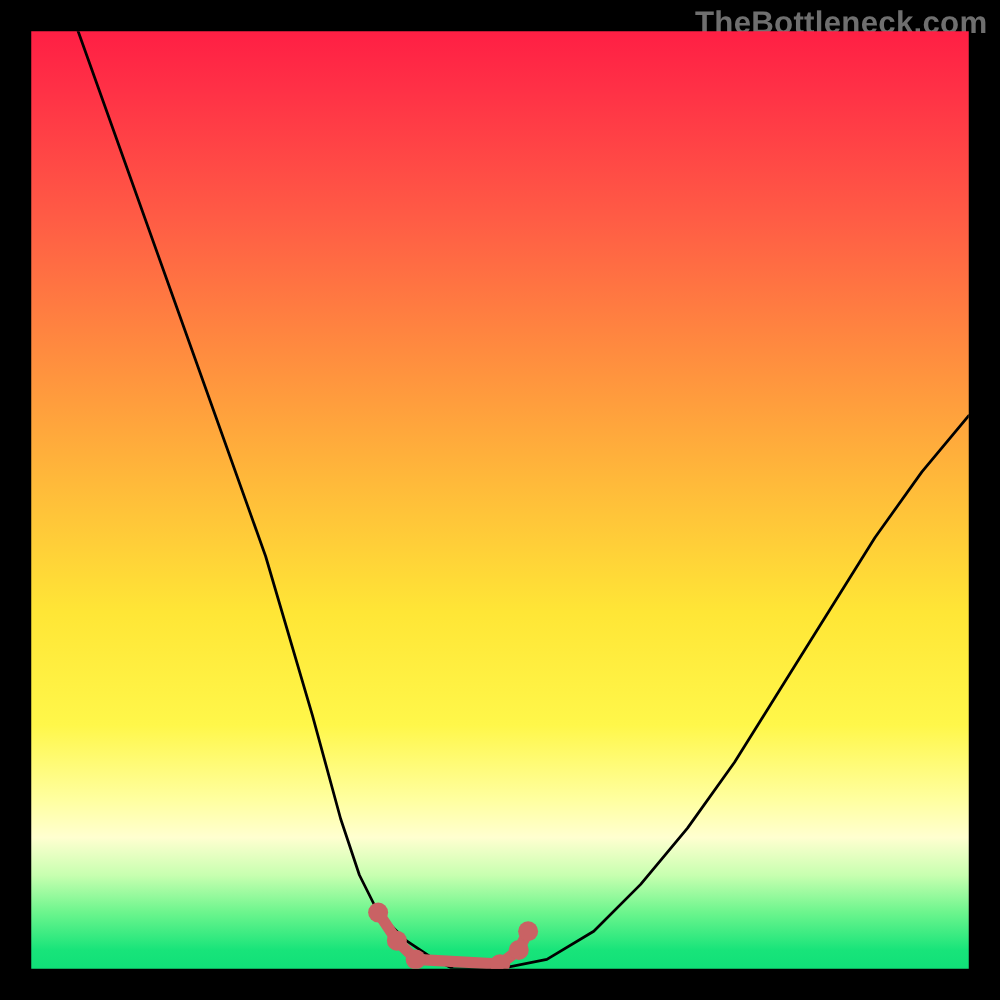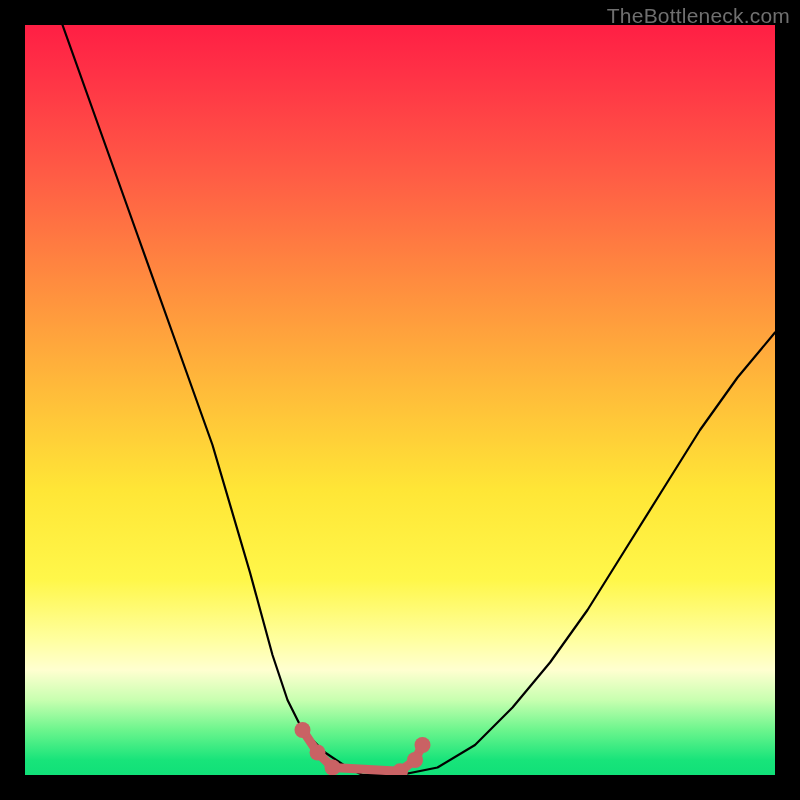--- a/index.html
+++ b/index.html
@@ -40,23 +40,23 @@
       #6cf58d 94%,
       #18e47a 98%,
       #10e078 100%
     );
   }
   .watermark {
     position: absolute;
     top: 4px;
     right: 10px;
     color: #6f6f6f;
-    font-size: 21px;
+    font-size: 25px;
     letter-spacing: 0.2px;
-    font-weight: 400;
+    font-weight: 700;
     user-select: none;
   }
   svg.curve {
     position: absolute;
     left: 0;
     top: 0;
     width: 750px;
     height: 750px;
   }
 </style>

